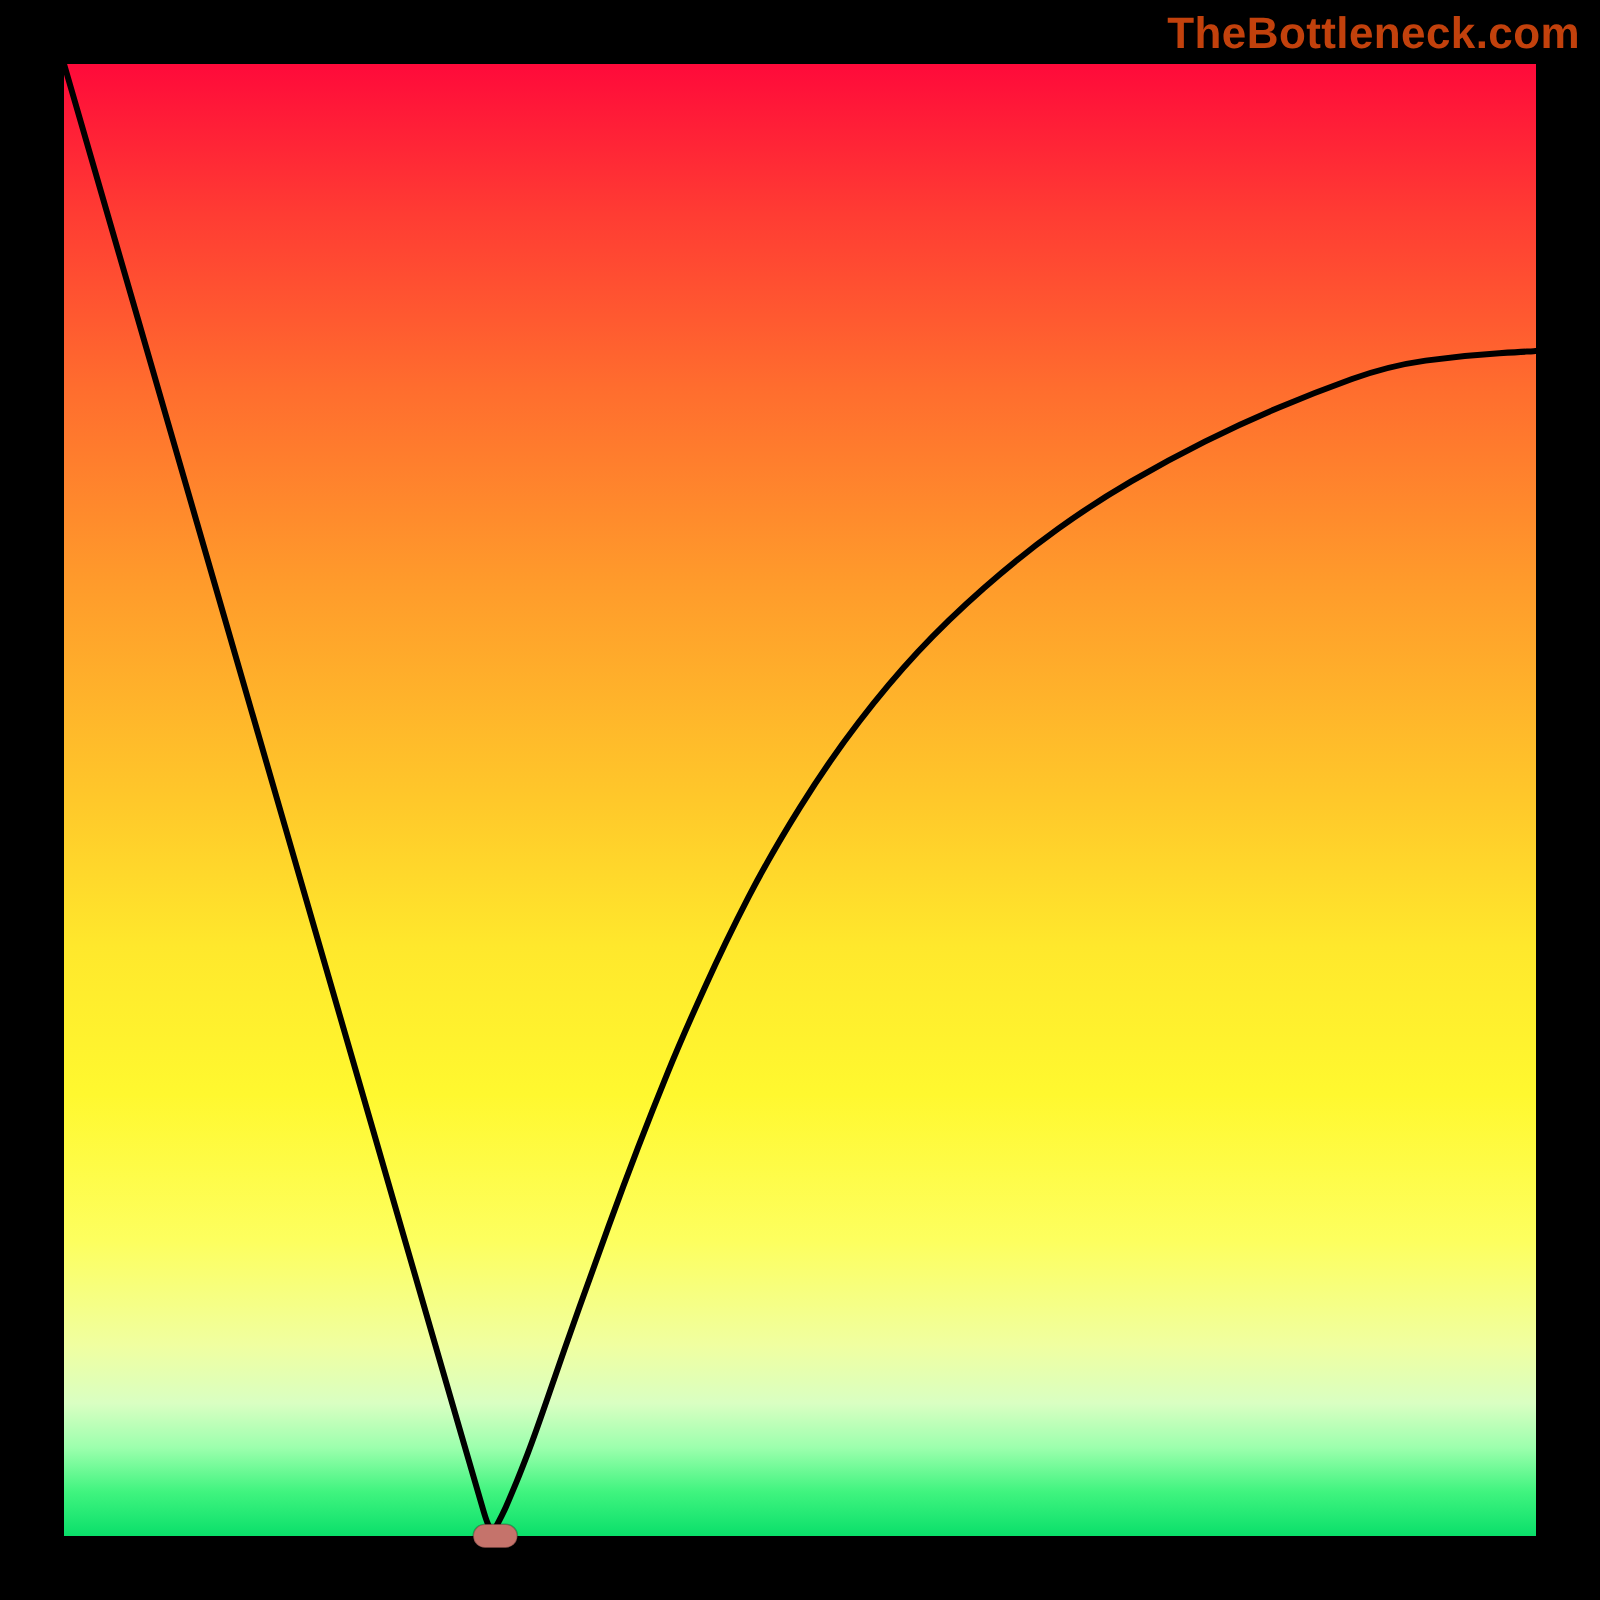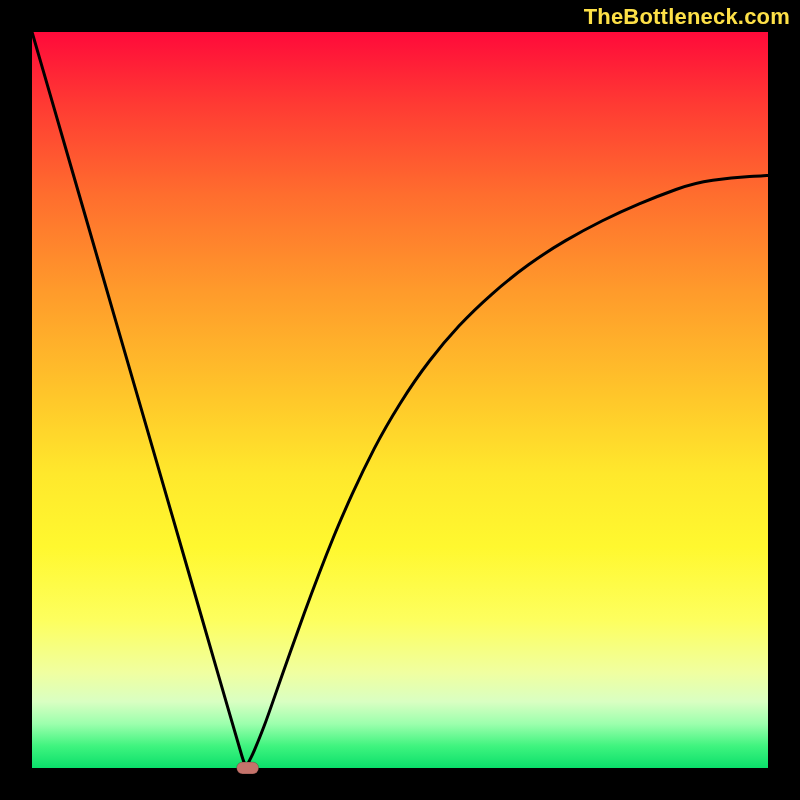--- a/index.html
+++ b/index.html
@@ -32,21 +32,21 @@
       #0adf6a 100%
     );
   }
   .watermark {
     position: absolute;
     top: 4px;
     right: 10px;
     font-family: Arial, Helvetica, sans-serif;
     font-size: 22px;
     font-weight: 600;
-    color: #fde047;
+    color: #c2410c;
     letter-spacing: 0.2px;
     user-select: none;
   }
   .curve-svg {
     position: absolute;
     left: 0;
     top: 0;
     width: 736px;
     height: 736px;
     overflow: visible;

